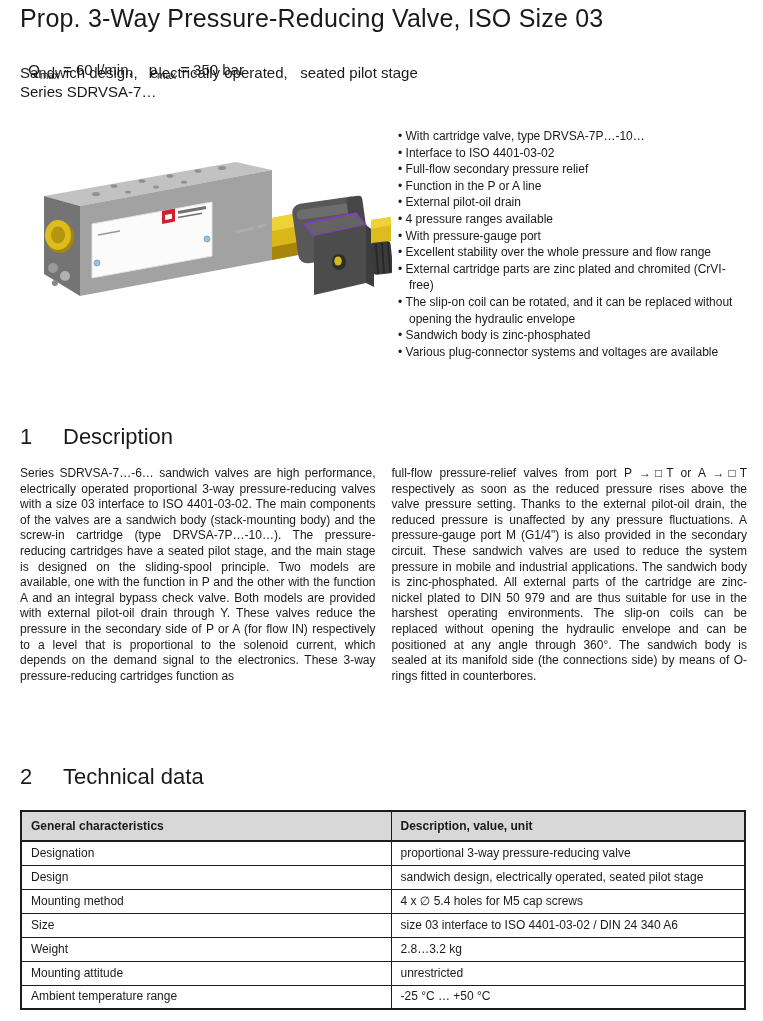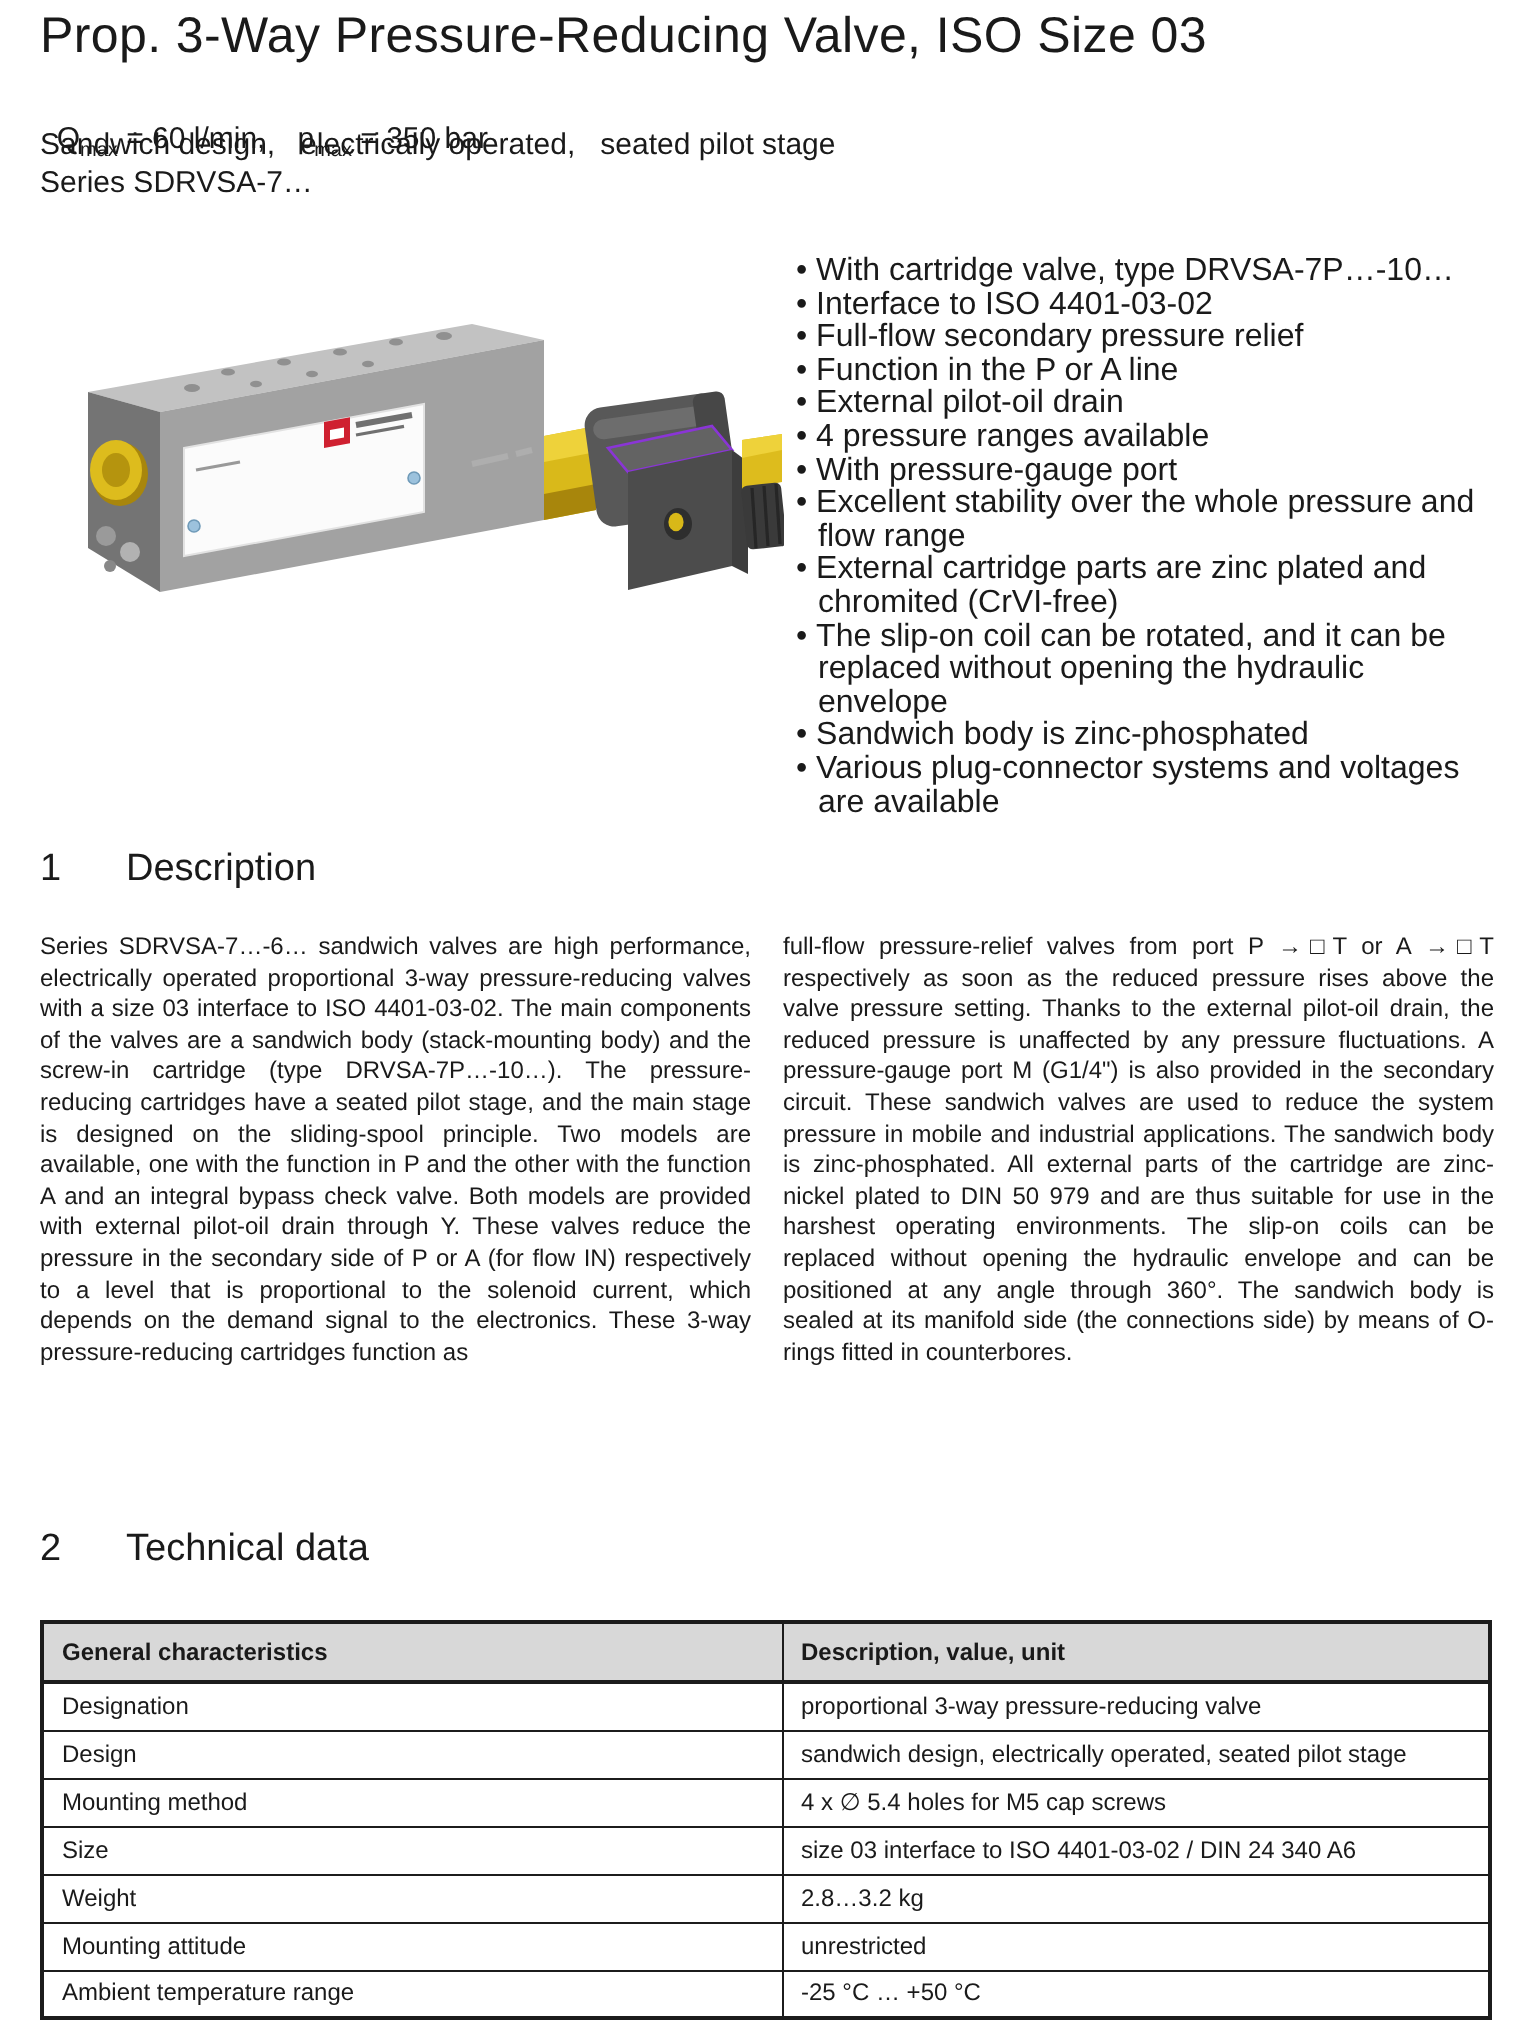--- a/index.html
+++ b/index.html
@@ -16,33 +16,33 @@
   
   .title { left: 20px; top: 4px; font-size: 25px; font-weight: 400; letter-spacing: 0.2px; }
   .spec-line { left: 20px; font-size: 15px; white-space: pre-wrap; }
   .spec1 { top: 44px; }
   .spec2 { top: 64px; }
   .spec3 { top: 83px; }
   sub { font-size: 10px; }
   .p-part { margin-left: 16px; }
 
   
-  .features { left: 398px; top: 128px; width: 348px; font-size: 16px; }
+  .features { left: 398px; top: 128px; width: 348px; font-size: 12px; }
   .features li {
     list-style: none;
     padding-left: 11px; text-indent: -11px;
     line-height: 16.6px;
   }
   .features li::before { content: "\2022\00a0"; }
 
   
   .photo { left: 14px; top: 136px; width: 378px; height: 170px; }
 
   
-  .sec-heading { left: 20px; font-size: 19px; font-weight: 400; }
+  .sec-heading { left: 20px; font-size: 22px; font-weight: 400; }
   .sec1 { top: 424px; }
   .sec2 { top: 764px; }
   .sec-num { display: inline-block; width: 43px; }
 
   
   .cols { left: 20px; top: 466px; width: 727px; display: flex; gap: 16px; align-items: flex-end; }
   .col {
     width: 356px; font-size: 12px; line-height: 15.6px;
     text-align: justify;
   }

